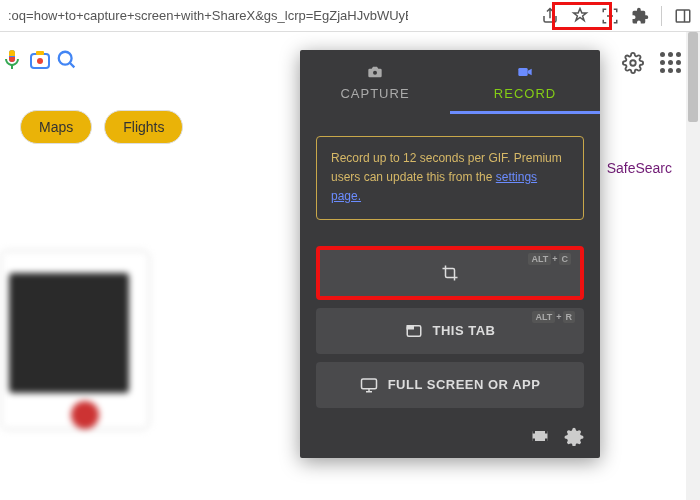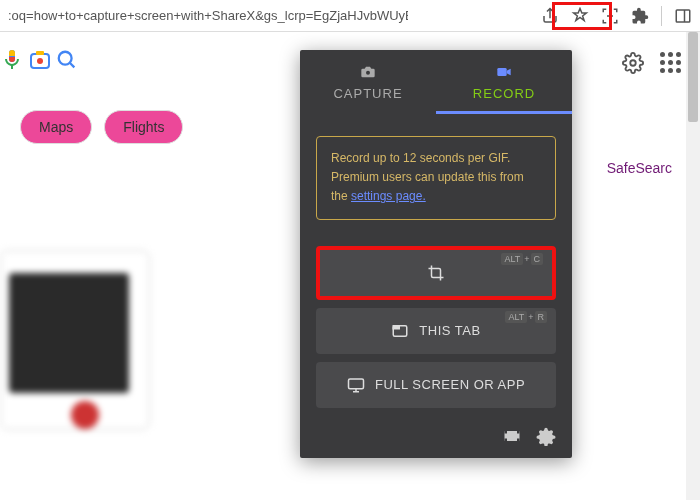--- a/index.html
+++ b/index.html
@@ -15,37 +15,37 @@
     .search-icons { position: absolute; left: 0; top: 16px; display: flex; gap: 4px; align-items: center; }
     .mic { width: 24px; height: 24px; }
     .lens { width: 24px; height: 24px; }
     .mag { width: 22px; height: 22px; color: #4285f4; }
     .right-toolbar { position: absolute; right: 18px; top: 20px; display: flex; gap: 16px; align-items: center; }
     .gear-icon { width: 22px; height: 22px; color: #555; }
     .apps-icon { width: 22px; height: 22px; display: grid; grid-template-columns: repeat(3,5px); grid-template-rows: repeat(3,5px); gap: 3px; }
     .apps-icon span { background: #555; border-radius: 50%; }
     
     .chips-row { padding: 8px 0 0 20px; display: flex; gap: 12px; }
-    .chip { border: 1px solid #ddd; border-radius: 20px; padding: 8px 18px; font-size: 14px; color: #333; background: #ec4899; cursor: pointer; }
+    .chip { border: 1px solid #ddd; border-radius: 20px; padding: 8px 18px; font-size: 14px; color: #333; background: #eab308; cursor: pointer; }
     .right-link { position: absolute; right: 28px; top: 160px; font-size: 14px; color: #701a75; }
     
     .preview-area { position: absolute; left: 0; top: 250px; width: 150px; height: 180px; background: #fff; border: 1px solid #ccc; border-radius: 8px; overflow: hidden; filter: blur(3px); }
     .preview-dark { position: absolute; left: 8px; top: 22px; width: 120px; height: 120px; background: #2a2a2a; border-radius: 4px; }
     .preview-dot { position: absolute; left: 70px; top: 150px; width: 28px; height: 28px; background: #c33; border-radius: 50%; }
     
-    .popup { position: absolute; left: 300px; top: 50px; width: 272px; background: #3a3a3c; border-radius: 2px; box-shadow: 0 4px 20px rgba(0,0,0,0.4); }
+    .popup { position: absolute; left: 300px; top: 50px; width: 300px; background: #3a3a3c; border-radius: 2px; box-shadow: 0 4px 20px rgba(0,0,0,0.4); }
     .popup-tabs { display: flex; }
     .popup-tab { flex: 1; text-align: center; padding: 14px 0 10px; color: #aaa; font-size: 13px; letter-spacing: 1px; cursor: pointer; }
     .popup-tab.active { color: #84cc16; border-bottom: 3px solid #6b8cff; }
     .popup-tab .tab-icon { display: block; margin: 0 auto 6px; width: 20px; height: 16px; }
     
     .notice-box { margin: 22px 16px 26px; border: 1px solid #c9a84a; border-radius: 4px; padding: 12px 14px; font-size: 12px; color: #d6b867; line-height: 1.6; }
     .notice-box a { color: #6b8cff; text-decoration: underline; }
     
-    .action-btn { margin: 8px 16px; background: #4a4a4c; border-radius: 4px; padding: 14px 10px; display: flex; align-items: center; justify-content: center; gap: 10px; color: #ddd; font-size: 13px; letter-spacing: 0.5px; cursor: pointer; position: relative; }
+    .action-btn { margin: 8px 16px; background: #4a4a4c; border-radius: 4px; padding: 14px 10px; display: flex; align-items: center; justify-content: center; gap: 10px; color: #ddd; font-size: 13px; letter-spacing: 0.5px; cursor: pointer; position: relative; font-weight: bold; }
     .action-btn .btn-icon { width: 18px; height: 18px; }
     .shortcut { position: absolute; right: 8px; top: 4px; font-size: 9px; color: #aaa; letter-spacing: 0; }
     .shortcut .key { background: #555; padding: 1px 3px; border-radius: 2px; margin: 0 1px; }
     .red-highlight-btn { border: 4px solid #e11; }
     
     .popup-footer { display: flex; justify-content: flex-end; gap: 14px; padding: 10px 16px 12px; }
     .footer-icon { width: 20px; height: 20px; color: #ccc; cursor: pointer; }
     
     .scrollbar { position: absolute; right: 0; top: 32px; bottom: 0; width: 14px; background: #f1f1f1; }
     .scrollbar-thumb { position: absolute; left: 2px; right: 2px; top: 0; height: 90px; background: #c1c1c1; border-radius: 2px; }

